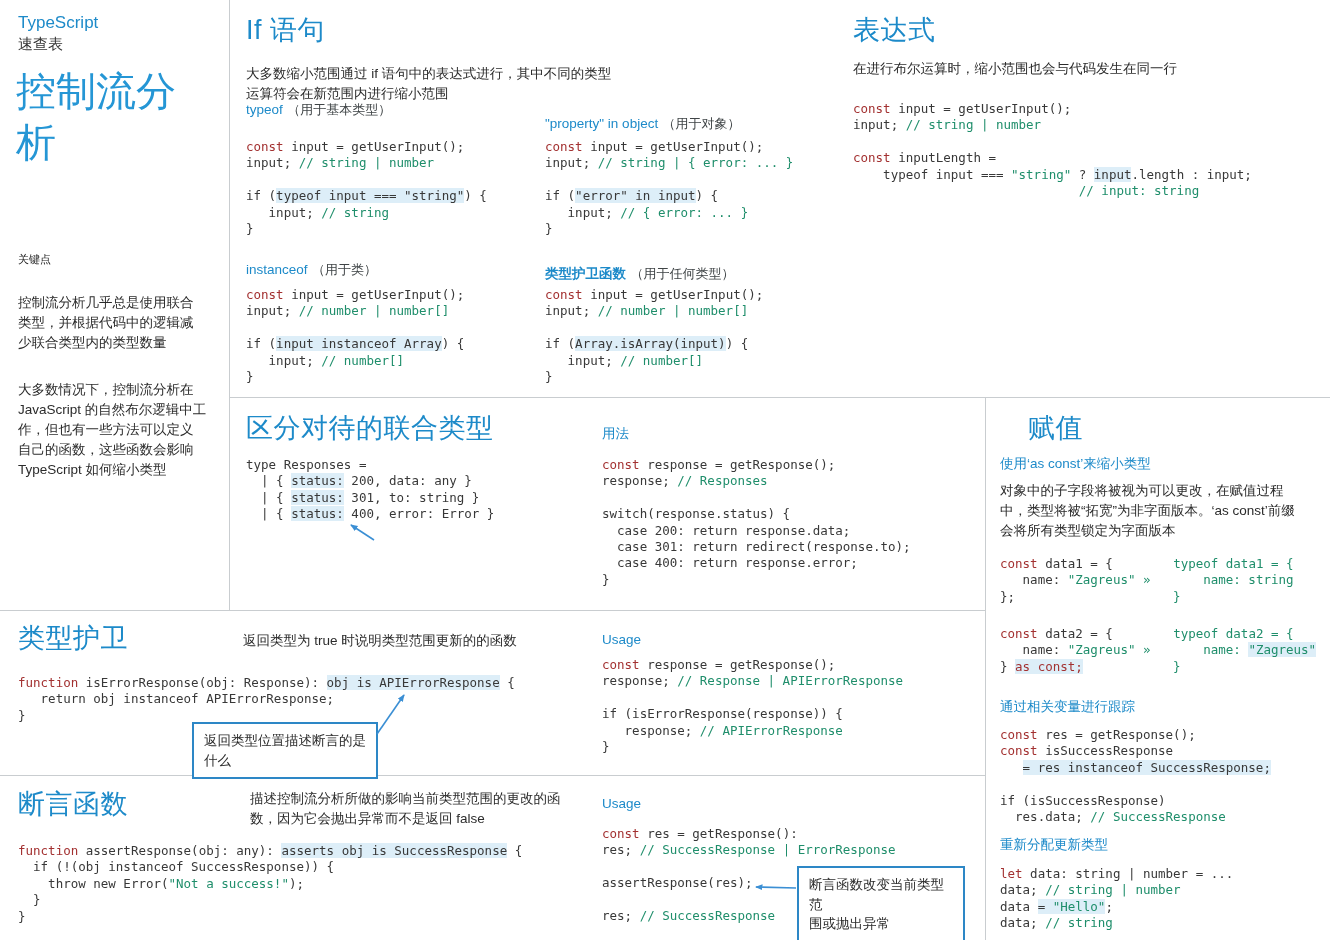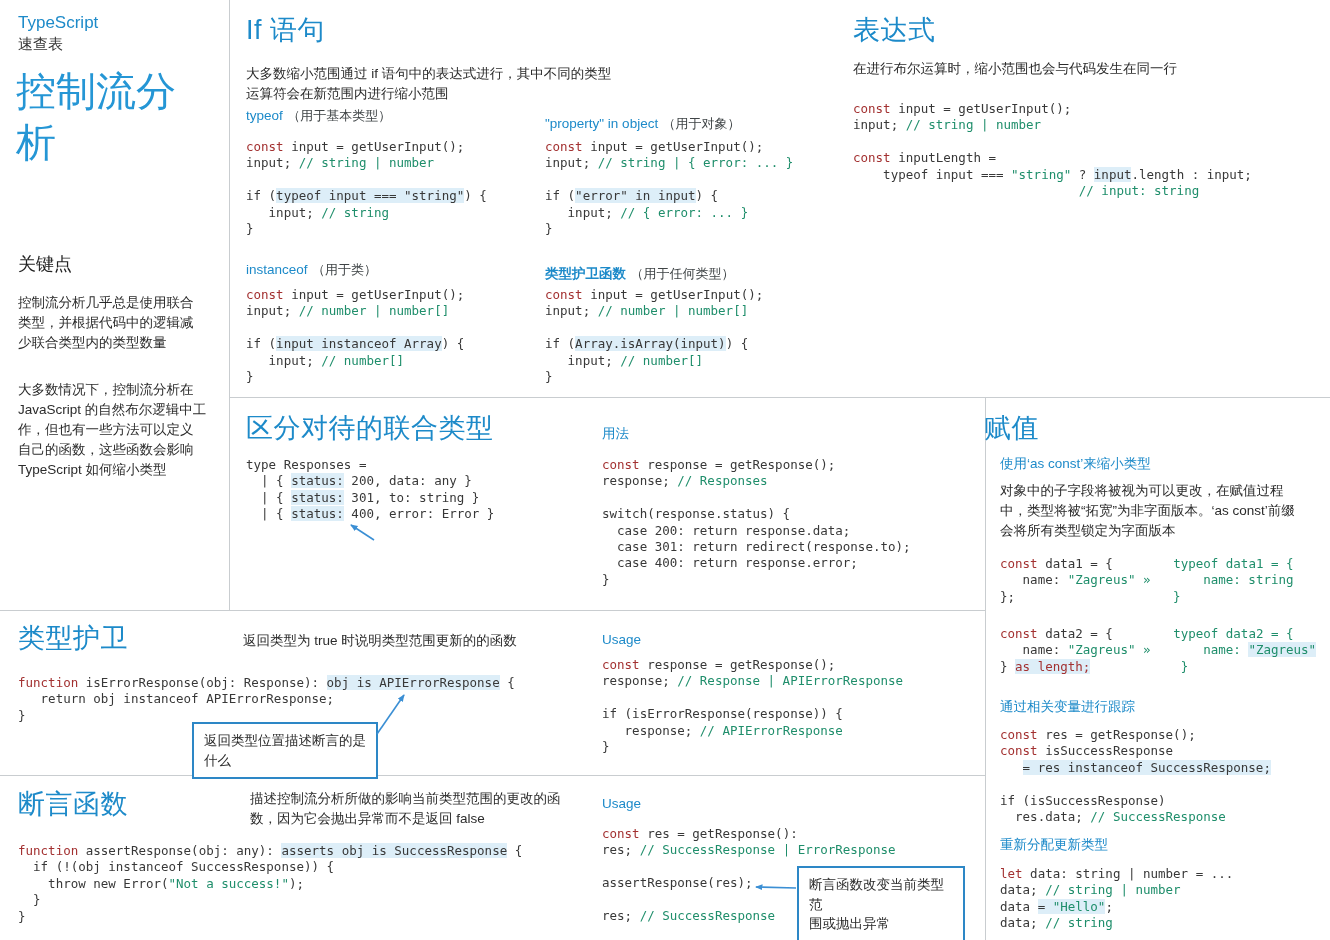--- a/index.html
+++ b/index.html
@@ -6,21 +6,21 @@
   html,body { background:#ffffff; }
   #page {
     position:relative; width:1330px; height:940px; overflow:hidden;
     background:#ffffff; font-family:"Liberation Sans", sans-serif; color:#2b2b2b;
   }
   .divider { position:absolute; background:#c9cdd0; }
   .h1 { position:absolute; font-size:27px; font-weight:400; color:#1d8ac9; letter-spacing:0.5px; }
   .brand { position:absolute; font-size:17px; color:#1d8ac9; }
   .subtle { position:absolute; font-size:15px; color:#333; }
   .bigtitle { position:absolute; font-size:40px; color:#2596d5; line-height:1.28; white-space:pre-line; }
-  .h2 { position:absolute; font-size:18px; color:#222; }
+  .h2 { position:absolute; font-size:11px; color:#222; }
   .para { position:absolute; font-size:13.5px; line-height:1.48; color:#2b2b2b; white-space:pre-line; }
   .sublabel { font-size:13.5px; color:#1d8ac9; }
   .sublabel-note { font-size:13px; color:#3f4446; }
   .blocklabel { position:absolute; white-space:nowrap; }
   .code { position:absolute; font-family:"DejaVu Sans Mono","Liberation Mono",monospace; font-size:12.5px; line-height:16.4px; color:#383838; }
   .cl { white-space:pre; }
   .td { color:#383838; }
   .tk { color:#a33131; }
   .tg { color:#1f8e6b; }
   .th { background:#ddeef8; }
@@ -53,21 +53,21 @@
   <div class="para" style="left:18px; top:380px; width:210px;">大多数情况下，控制流分析在
 JavaScript 的自然布尔逻辑中工
 作，但也有一些方法可以定义
 自己的函数，这些函数会影响
 TypeScript 如何缩小类型</div>
 
   <div class="h1" style="left:246px; top:12px;">If 语句</div>
   <div class="para" style="left:246px; top:64px; width:600px;">大多数缩小范围通过 if 语句中的表达式进行，其中不同的类型
 运算符会在新范围内进行缩小范围</div>
 
-  <div class="blocklabel" style="left:246px; top:106px;">
+  <div class="blocklabel" style="left:246px; top:100px;">
     <span class="sublabel">typeof</span>
     <span class="sublabel-note">（用于基本类型）</span>
   </div>
   <div class="code" style="left:246px; top:139px;">
       <div class="cl"><span class="tk">const</span><span class="td"> input = getUserInput();</span></div>
       <div class="cl"><span class="td">input; </span><span class="tg">// string | number</span></div>
       <div class="cl">&nbsp;</div>
       <div class="cl"><span class="td">if (</span><span class="th">typeof input === "string"</span><span class="td">) {</span></div>
       <div class="cl"><span class="td">   input; </span><span class="tg">// string</span></div>
       <div class="cl"><span class="td">}</span></div>
@@ -136,34 +136,34 @@
       <div class="cl"><span class="tk">const</span><span class="td"> response = getResponse();</span></div>
       <div class="cl"><span class="td">response; </span><span class="tg">// Responses</span></div>
       <div class="cl">&nbsp;</div>
       <div class="cl"><span class="td">switch(response.status) {</span></div>
       <div class="cl"><span class="td">  case 200: return response.data;</span></div>
       <div class="cl"><span class="td">  case 301: return redirect(response.to);</span></div>
       <div class="cl"><span class="td">  case 400: return response.error;</span></div>
       <div class="cl"><span class="td">}</span></div>
     </div>
 
-  <div class="h1" style="left:984px; top:410px;">赋值</div>
+  <div class="h1" style="left:1028px; top:410px;">赋值</div>
   <div class="sublabel" style="position:absolute; left:1000px; top:455px;">使用‘as const’来缩小类型</div>
   <div class="para" style="left:1000px; top:481px; width:330px;">对象中的子字段将被视为可以更改，在赋值过程
 中，类型将被“拓宽”为非字面版本。‘as const’前缀
 会将所有类型锁定为字面版本</div>
   <div class="code" style="left:1000px; top:556px;">
       <div class="cl"><span class="tk">const</span><span class="td"> data1 = {</span><span class="td">        </span><span class="tg">typeof data1 = {</span></div>
       <div class="cl"><span class="td">   name: </span><span class="tg">"Zagreus"</span><span class="td"> </span><span class="tg">»</span><span class="td">       </span><span class="tg">name: string</span></div>
       <div class="cl"><span class="td">};</span><span class="td">                     </span><span class="tg">}</span></div>
     </div>
   <div class="code" style="left:1000px; top:626px;">
       <div class="cl"><span class="tk">const</span><span class="td"> data2 = {</span><span class="td">        </span><span class="tg">typeof data2 = {</span></div>
       <div class="cl"><span class="td">   name: </span><span class="tg">"Zagreus"</span><span class="td"> </span><span class="tg">»</span><span class="td">       </span><span class="tg">name: </span><span class="tg th">"Zagreus"</span></div>
-      <div class="cl"><span class="td">} </span><span class="tk th">as length;</span><span class="td">            </span><span class="tg">}</span></div>
+      <div class="cl"><span class="td">} </span><span class="tk th">as const;</span><span class="td">            </span><span class="tg">}</span></div>
     </div>
   <div class="sublabel" style="position:absolute; left:1000px; top:698px;">通过相关变量进行跟踪</div>
   <div class="code" style="left:1000px; top:727px;">
       <div class="cl"><span class="tk">const</span><span class="td"> res = getResponse();</span></div>
       <div class="cl"><span class="tk">const</span><span class="td"> isSuccessResponse</span></div>
       <div class="cl"><span class="td">   </span><span class="th">= res instanceof SuccessResponse;</span></div>
       <div class="cl">&nbsp;</div>
       <div class="cl"><span class="td">if (isSuccessResponse)</span></div>
       <div class="cl"><span class="td">  res.data; </span><span class="tg">// SuccessResponse</span></div>
     </div>

